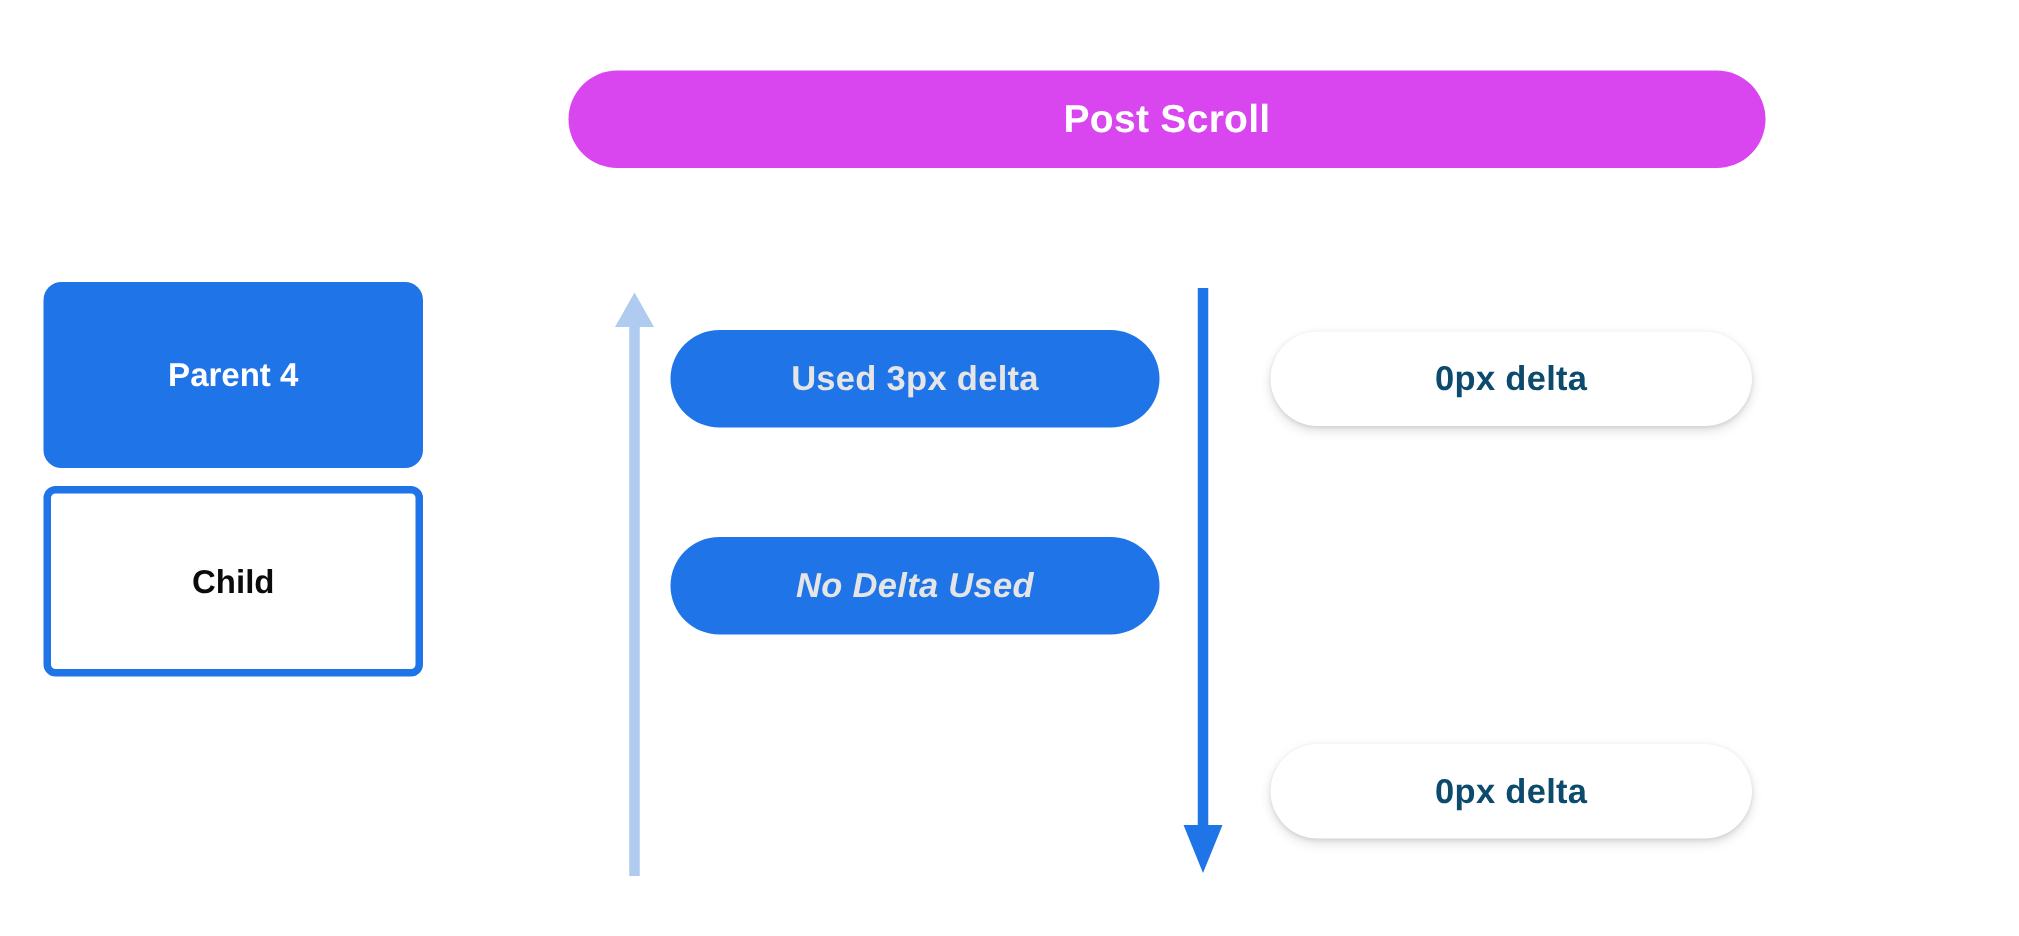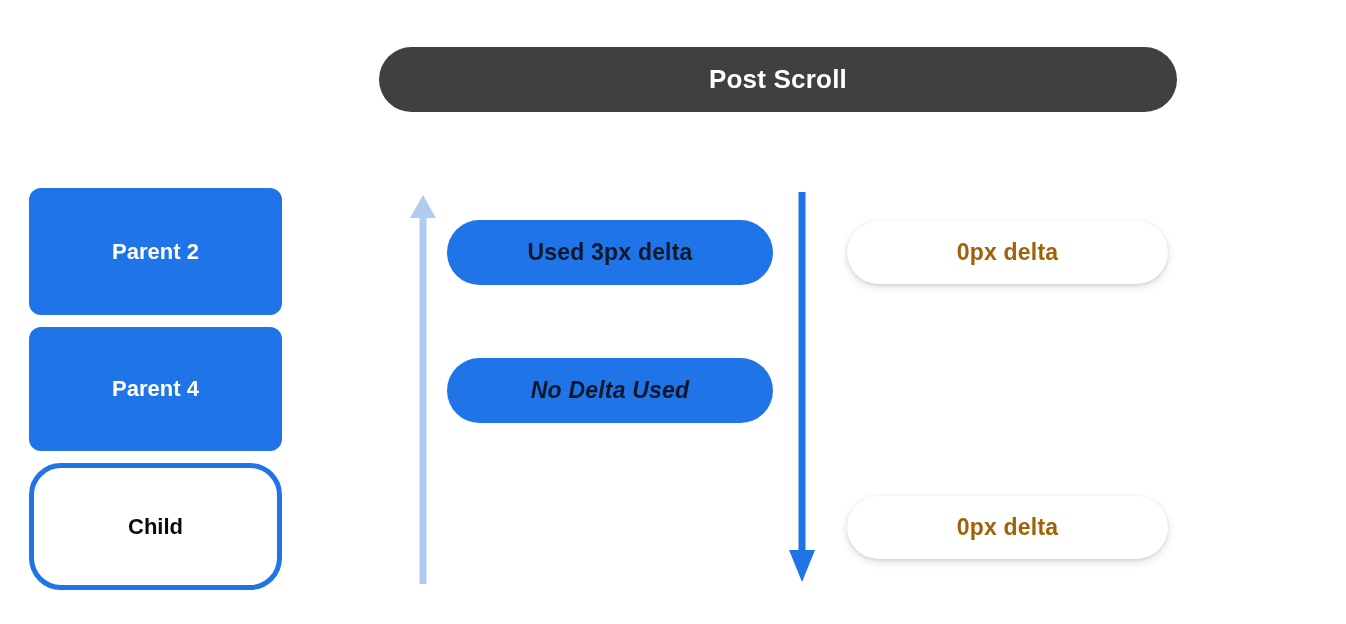--- a/index.html
+++ b/index.html
@@ -19,21 +19,21 @@
     background: #ffffff;
   }
 
   
   .header-pill {
     position: absolute;
     left: 379px;
     top: 47px;
     width: 798px;
     height: 65px;
-    background: #404040;
+    background: #d946ef;
     border-radius: 33px;
     display: flex;
     align-items: center;
     justify-content: center;
     color: #ffffff;
     font-size: 26px;
     font-weight: bold;
     letter-spacing: 0.2px;
   }
 
@@ -64,21 +64,21 @@
 
   .node-box.filled.second {
     height: 124px;
   }
 
   .node-box.outlined {
     height: 127px;
     background: #ffffff;
     color: #0b0b0b;
     border: 5px solid #1f74e8;
-    border-radius: 32px;
+    border-radius: 8px;
     margin-bottom: 0;
   }
 
   
   .arrow {
     position: absolute;
     width: 40px;
     height: 392px;
   }
   .arrow svg { display: block; }
@@ -90,62 +90,59 @@
   .pill-blue {
     position: absolute;
     left: 447px;
     width: 326px;
     height: 65px;
     background: #1f74e8;
     border-radius: 33px;
     display: flex;
     align-items: center;
     justify-content: center;
-    color: #0f172a;
+    color: #e5e5e5;
     font-size: 23px;
     font-weight: bold;
     letter-spacing: 0.2px;
   }
   .pill-blue.row1 { top: 220px; }
   .pill-blue.row2 { top: 358px; font-style: italic; }
 
   
   .pill-white {
     position: absolute;
     left: 847px;
     width: 321px;
     height: 63px;
     background: #ffffff;
     border-radius: 32px;
     display: flex;
     align-items: center;
     justify-content: center;
-    color: #a16207;
+    color: #0c4a6e;
     font-size: 23px;
     font-weight: bold;
     letter-spacing: 0.2px;
     box-shadow: 0 3px 8px rgba(0,0,0,0.13), 0 1px 3px rgba(0,0,0,0.10);
   }
   .pill-white.row1 { top: 221px; }
   .pill-white.row3 { top: 496px; }
 </style>
 </head>
 <body>
 
 <div id="stage">
 
   <div class="header-pill">
     <span>Post Scroll</span>
   </div>
 
   <div class="stack">
 
-    <div class="node-box filled">
-      <span>Parent 2</span>
-    </div>
 
     <div class="node-box filled second">
       <span>Parent 4</span>
     </div>
 
     <div class="node-box outlined">
       <span>Child</span>
     </div>
 
   </div>

